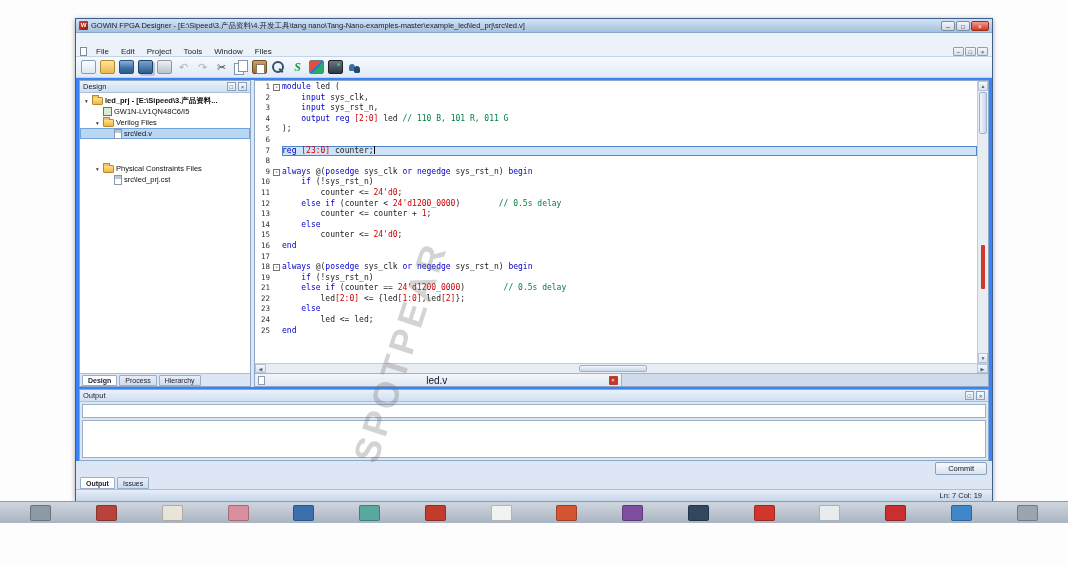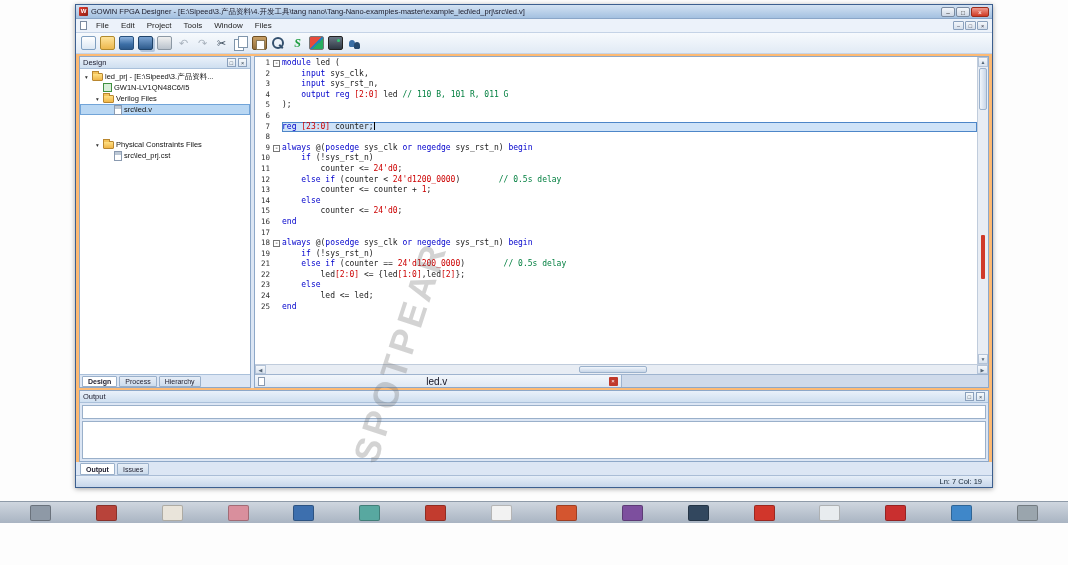--- a/index.html
+++ b/index.html
@@ -1,30 +1,30 @@
 <!DOCTYPE html>
 <html><head>
 <meta charset="utf-8">
 <style>
   *{margin:0;padding:0;box-sizing:border-box}
   html,body{width:1068px;height:565px;background:#ffffff;font-family:"Liberation Sans",sans-serif;overflow:hidden}
   .page{position:relative;width:1068px;height:565px;background:#fdfdfd}
 
   
-  .app{position:absolute;left:75px;top:4px;width:918px;height:484px;border:1px solid #3c5f8f;
-       background:#fdba74;display:flex;flex-direction:column;font-size:8px;box-shadow:0 1px 5px rgba(0,0,0,.35)}
+  .app{position:absolute;left:75px;top:18px;width:918px;height:484px;border:1px solid #3c5f8f;
+       background:#3b82f6;display:flex;flex-direction:column;font-size:8px;box-shadow:0 1px 5px rgba(0,0,0,.35)}
 
   .titlebar{height:14px;flex:none;background:linear-gradient(#d3e2f3,#a4c1e0);display:flex;align-items:center;padding:0 3px;gap:3px;border-bottom:1px solid #8aa6c8}
   .logo{width:9px;height:9px;flex:none;background:linear-gradient(135deg,#e23b2e,#8e1f14);color:#fff;font-size:6px;line-height:9px;text-align:center;border-radius:1px;font-weight:bold}
   .title-text{flex:1;font-size:7.5px;color:#1a1a2a;white-space:nowrap;overflow:hidden}
   .win-btns{display:flex;gap:1px;flex:none}
   .win-btn{width:14px;height:10px;font-size:6.5px;line-height:9px;text-align:center;border:1px solid #7a8aa0;background:linear-gradient(#f3f6fa,#cfd8e6);border-radius:2px;color:#333}
   .win-btn.close{background:linear-gradient(#f09a8e,#cf3a24);color:#fff;border-color:#9c2c1a;width:18px}
 
-  .menubar{height:14px;flex:none;background:#ecf2fa;border-bottom:1px solid #c5d3e6;display:flex;align-items:center;padding:0 4px}
+  .menubar{height:24px;flex:none;background:#ecf2fa;border-bottom:1px solid #c5d3e6;display:flex;align-items:flex-end;padding:0 4px}
   .doc-icon{width:7px;height:9px;background:#fff;border:1px solid #7a8aa0;margin-right:4px;flex:none}
   .menu-items{display:flex;gap:2px;flex:1}
   .menu-item{padding:0 5px;font-size:8px;color:#222;cursor:default}
   .mdi-btns{display:flex;gap:1px}
   .mdi{width:11px;height:9px;border:1px solid #8aa0bc;background:linear-gradient(#f3f6fa,#d5dfec);font-size:5.5px;line-height:8px;text-align:center;border-radius:1px;color:#334}
 
   .toolbar{height:21px;flex:none;background:linear-gradient(#f7fafd,#e1eaf5);border-bottom:1px solid #c5d3e6;display:flex;align-items:center;padding:0 5px}
   .tb-icons{display:flex;gap:4px;align-items:center}
   .tbi{width:15px;height:14px;border-radius:2px;display:flex;align-items:center;justify-content:center;font-size:10px;position:relative;flex:none}
   .tbi-new-file{background:linear-gradient(#ffffff,#dbe7f3);border:1px solid #7f9fc0}
@@ -51,21 +51,21 @@
   .tbi-ip-core::after{left:7px;top:6px;background:#26496e}
 
   
   .workspace{flex:1;display:flex;min-height:0;padding:2px 3px;gap:0}
   .left-panel{width:172px;flex:none;display:flex;flex-direction:column;border:1px solid #8ea8c8;background:#dce6f4}
   .panel-header{height:12px;flex:none;display:flex;justify-content:space-between;align-items:center;padding:0 3px;background:linear-gradient(#eaf1fa,#cfdff0);border-bottom:1px solid #aac0da;font-size:7.5px;color:#223}
   .ph-btns{display:flex;gap:2px}
   .ph-btn{width:9px;height:9px;border:1px solid #8aa0bc;background:linear-gradient(#f5f8fb,#dde6f0);font-size:5.5px;line-height:8px;text-align:center;color:#345}
   .tree{flex:1;background:#fff;overflow:hidden;padding-top:2px}
   .trow{display:flex;align-items:center;gap:2px;height:11px;font-size:7.5px;white-space:nowrap;overflow:hidden;color:#111}
-  .trow.root .tlabel{font-weight:normal}
+  .trow.root .tlabel{font-weight:bold}
   .trow.selected{background:#b9d7f3;box-shadow:inset 0 0 0 1px #71a4d8}
   .texp{width:7px;flex:none;font-size:5.5px;color:#333;text-align:center}
   .ico{flex:none;display:inline-block}
   .ico-folder{width:11px;height:8px;background:linear-gradient(#ffe084,#f0b648);border:1px solid #b9872f;border-radius:1px;position:relative}
   .ico-folder::before{content:"";position:absolute;top:-3px;left:-1px;width:5px;height:2px;background:#f4c35a;border:1px solid #b9872f;border-bottom:none}
   .ico-chip{width:9px;height:9px;background:#d8eed8;border:1px solid #3f8f3f}
   .ico-file{width:8px;height:10px;background:#fff;border:1px solid #8a9ab0;box-shadow:inset 0 2px 0 -1px #bcc8d6,inset 0 4px 0 -1px #bcc8d6}
   .panel-tabs,.bottom-tabs{display:flex;gap:2px;background:#dce6f4;padding:1px 2px 0}
   .panel-tabs{height:13px;flex:none;border-top:1px solid #aac0da}
   .ptab{font-size:7px;padding:0 5px;border:1px solid #9ab0ca;background:linear-gradient(#e7eef7,#cddcec);display:flex;align-items:center;color:#223;border-radius:1px 1px 0 0}
@@ -387,20 +387,23 @@
           <span class="ph-btn">□</span>
           <span class="ph-btn">×</span>
         </span>
       </div>
       <div class="output-content">
         <div class="out-box b1"></div>
         <div class="out-box b2"></div>
       </div>
     </div>
 
+    <div class="commit-row">
+      <button class="commit-btn">Commit</button>
+    </div>
 
     <div class="bottom-tabs">
         <span class="ptab active">Output</span>
         <span class="ptab">Issues</span>
       </div>
 
     <div class="statusbar">
       <span>Ln: 7  Col: 19</span>
     </div>
   </div>

